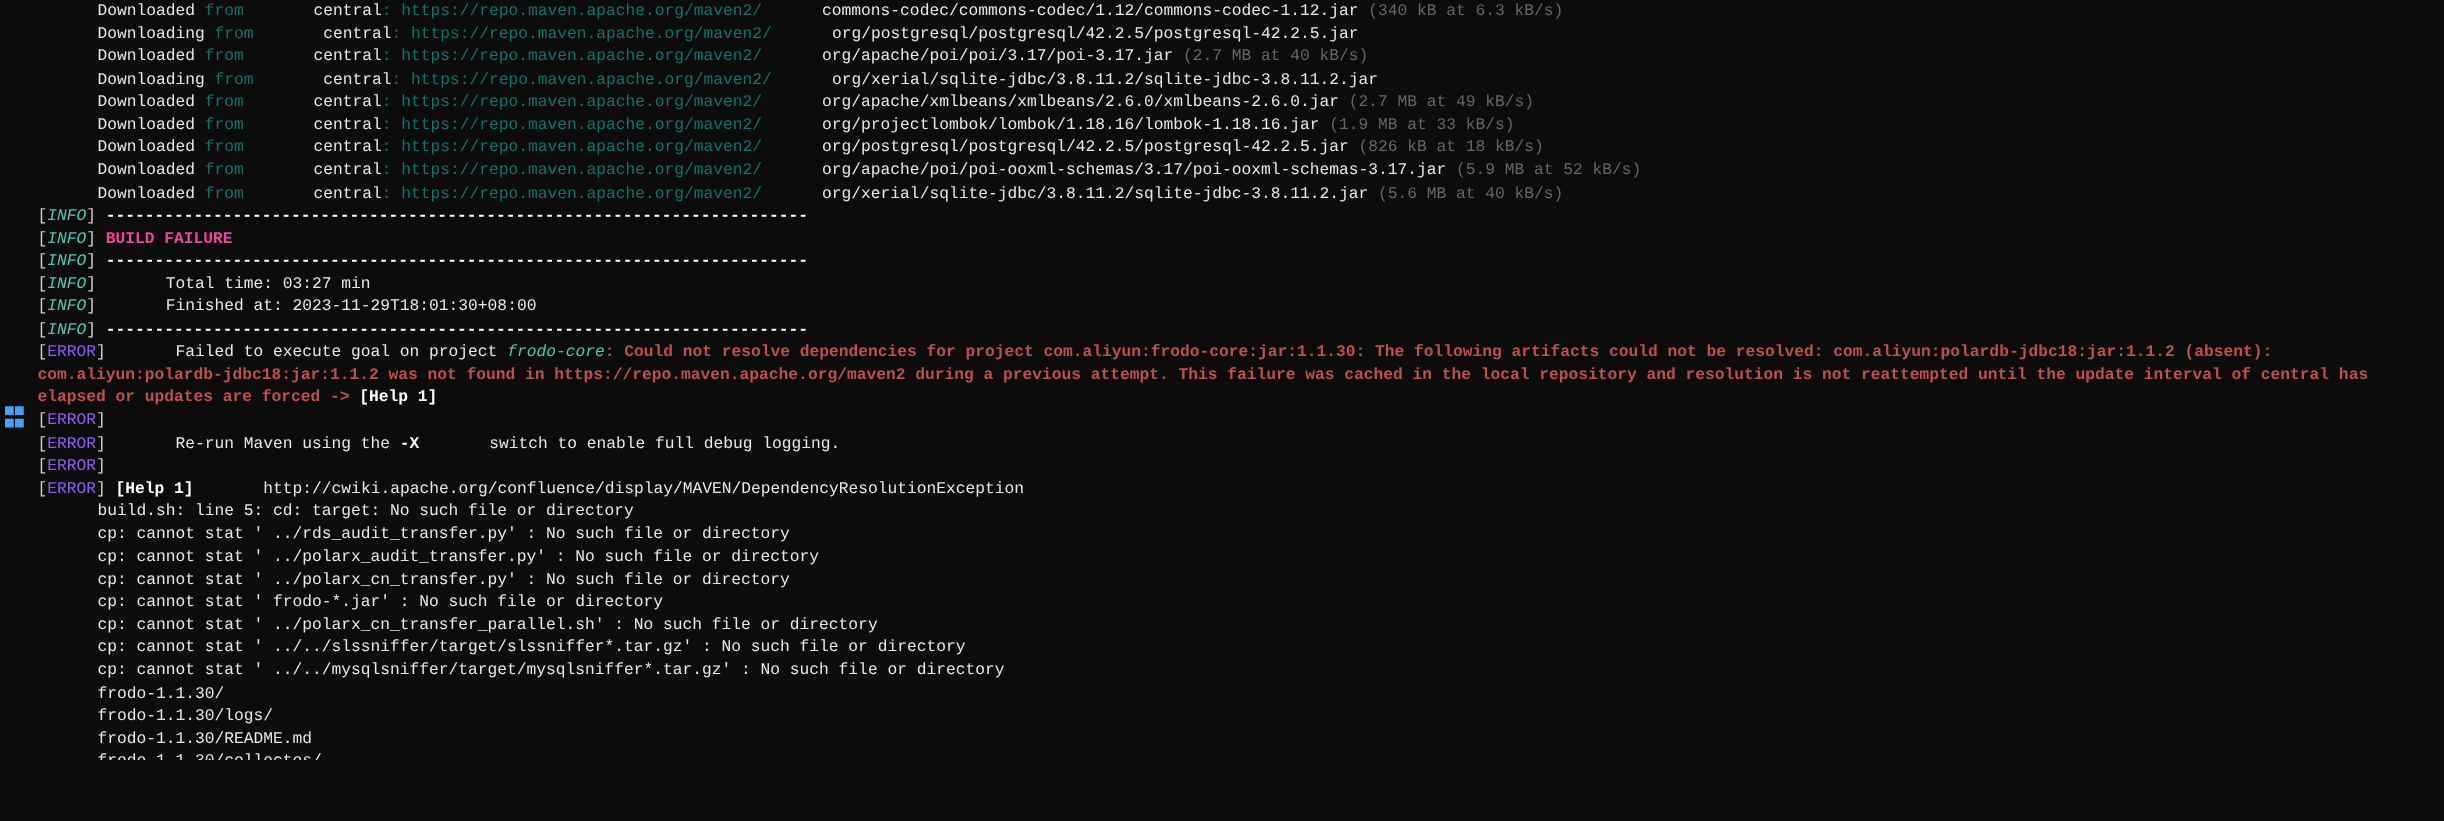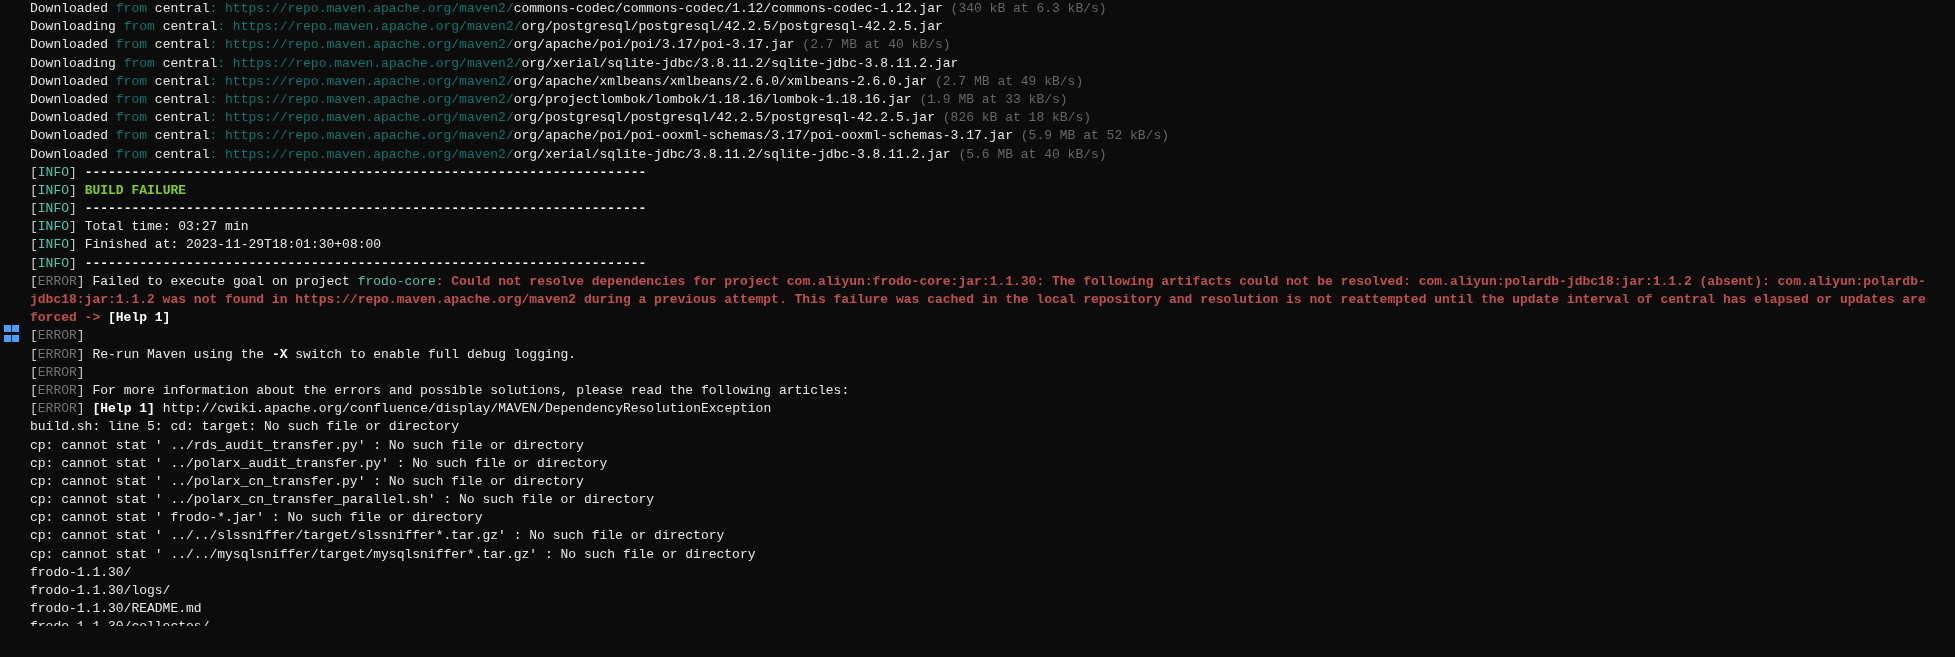--- a/index.html
+++ b/index.html
@@ -29,24 +29,24 @@
       gap: 1px;
     }
     .sidebar-icon span {
       width: 7px;
       height: 7px;
       background: #4a9eff;
       display: block;
     }
     .dim { color: #666666; text-align: center; }
     .darker { color: #0f766e; }
-    .white { color: #e8e8e8; }
-    .cyan { color: #4ec9b0; }
-    .error { color: #737373; margin-top: 36px; }
-    .red-bold { color: #84cc16; font-weight: bold; }
+    .white { color: #e8e8e8; margin-left: 48px; }
+    .cyan { color: #4ec9b0; font-style: italic; }
+    .error { color: #8b5cf6; margin-top: 36px; }
+    .red-bold { color: #ec4899; font-weight: bold; }
     .dark-red { color: #c0504d; font-weight: bold; }
     .bracket { color: #cccccc; }
     .bold-white { color: #ffffff; font-weight: bold; }
     .line { white-space: nowrap; }
   </style>
 </head>
 <body>
 
 <div class="sidebar-icon">
   <span></span>
@@ -68,27 +68,26 @@
     <div class="line"><span class="bracket">[</span><span class="cyan">INFO</span><span class="bracket">]</span> <span class="bold-white">------------------------------------------------------------------------</span></div>
     <div class="line"><span class="bracket">[</span><span class="cyan">INFO</span><span class="bracket">]</span> <span class="red-bold">BUILD FAILURE</span></div>
     <div class="line"><span class="bracket">[</span><span class="cyan">INFO</span><span class="bracket">]</span> <span class="bold-white">------------------------------------------------------------------------</span></div>
     <div class="line"><span class="bracket">[</span><span class="cyan">INFO</span><span class="bracket">]</span> <span class="white">Total time:  03:27 min</span></div>
     <div class="line"><span class="bracket">[</span><span class="cyan">INFO</span><span class="bracket">]</span> <span class="white">Finished at: 2023-11-29T18:01:30+08:00</span></div>
     <div class="line"><span class="bracket">[</span><span class="cyan">INFO</span><span class="bracket">]</span> <span class="bold-white">------------------------------------------------------------------------</span></div>
     <div class="line" style="white-space: normal;"><span class="bracket">[</span><span class="error">ERROR</span><span class="bracket">]</span> <span class="white">Failed to execute goal on project </span><span class="cyan">frodo-core</span><span class="dark-red">: Could not resolve dependencies for project com.aliyun:frodo-core:jar:1.1.30: The following artifacts could not be resolved: com.aliyun:polardb-jdbc18:jar:1.1.2 (absent): com.aliyun:polardb-jdbc18:jar:1.1.2 was not found in https://repo.maven.apache.org/maven2 during a previous attempt. This failure was cached in the local repository and resolution is not reattempted until the update interval of central has elapsed or updates are forced -&gt; </span><span class="bold-white">[Help 1]</span></div>
     <div class="line"><span class="bracket">[</span><span class="error">ERROR</span><span class="bracket">]</span></div>
     <div class="line"><span class="bracket">[</span><span class="error">ERROR</span><span class="bracket">]</span> <span class="white">Re-run Maven using the </span><span class="bold-white">-X</span><span class="white"> switch to enable full debug logging.</span></div>
     <div class="line"><span class="bracket">[</span><span class="error">ERROR</span><span class="bracket">]</span></div>
-    <div class="line"><span class="bracket">[</span><span class="error">ERROR</span><span class="bracket">]</span> <span class="white">For more information about the errors and possible solutions, please read the following articles:</span><span class="white"></span></div>
     <div class="line"><span class="bracket">[</span><span class="error">ERROR</span><span class="bracket">]</span> <span class="bold-white">[Help 1]</span> <span class="white">http://cwiki.apache.org/confluence/display/MAVEN/DependencyResolutionException</span></div>
     <div class="line"><span class="white">build.sh: line 5: cd: target: No such file or directory</span></div>
     <div class="line"><span class="white">cp: cannot stat ' ../rds_audit_transfer.py' : No such file or directory</span></div>
     <div class="line"><span class="white">cp: cannot stat ' ../polarx_audit_transfer.py' : No such file or directory</span></div>
     <div class="line"><span class="white">cp: cannot stat ' ../polarx_cn_transfer.py' : No such file or directory</span></div>
+    <div class="line"><span class="white">cp: cannot stat ' frodo-*.jar' : No such file or directory</span></div>
     <div class="line"><span class="white">cp: cannot stat ' ../polarx_cn_transfer_parallel.sh' : No such file or directory</span></div>
-    <div class="line"><span class="white">cp: cannot stat ' frodo-*.jar' : No such file or directory</span></div>
     <div class="line"><span class="white">cp: cannot stat ' ../../slssniffer/target/slssniffer*.tar.gz' : No such file or directory</span></div>
     <div class="line"><span class="white">cp: cannot stat ' ../../mysqlsniffer/target/mysqlsniffer*.tar.gz' : No such file or directory</span></div>
     <div class="line"><span class="white">frodo-1.1.30/</span></div>
     <div class="line"><span class="white">frodo-1.1.30/logs/</span></div>
     <div class="line"><span class="white">frodo-1.1.30/README.md</span></div>
     <div class="line" style="height:8px;overflow:hidden;"><span class="white">frodo-1.1.30/collectos/</span></div>
   </div>
 
 </body></html>

